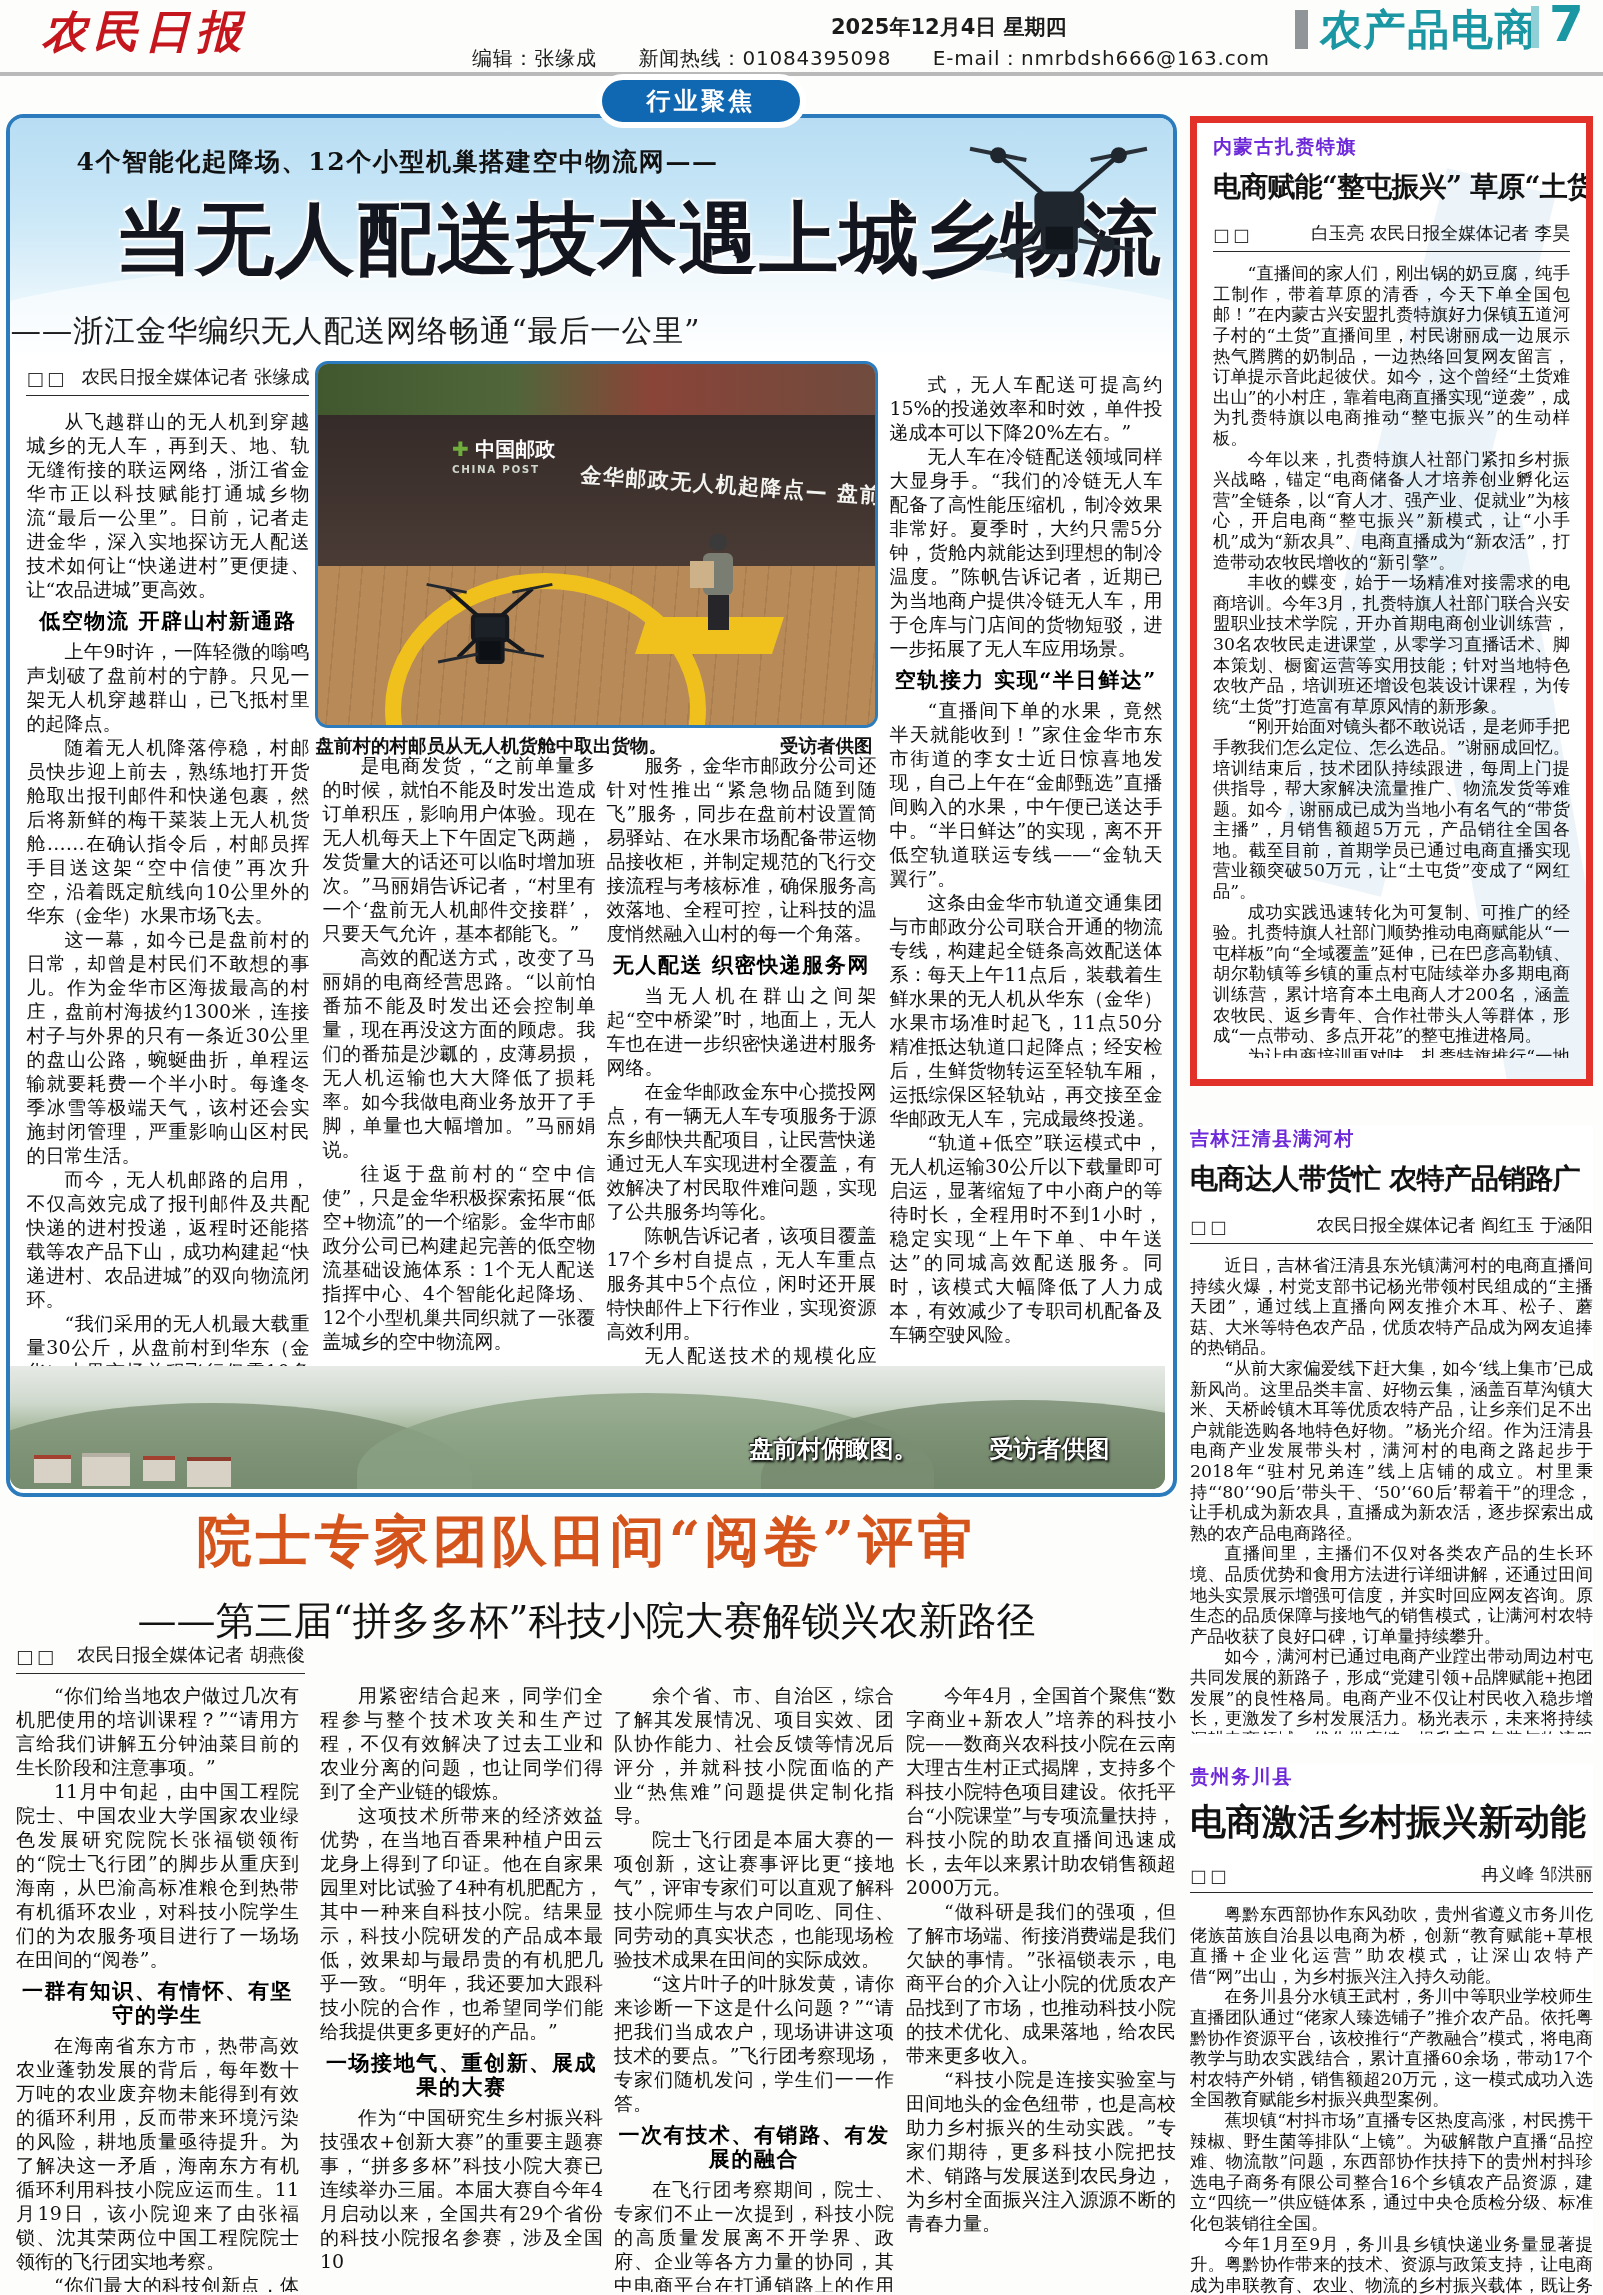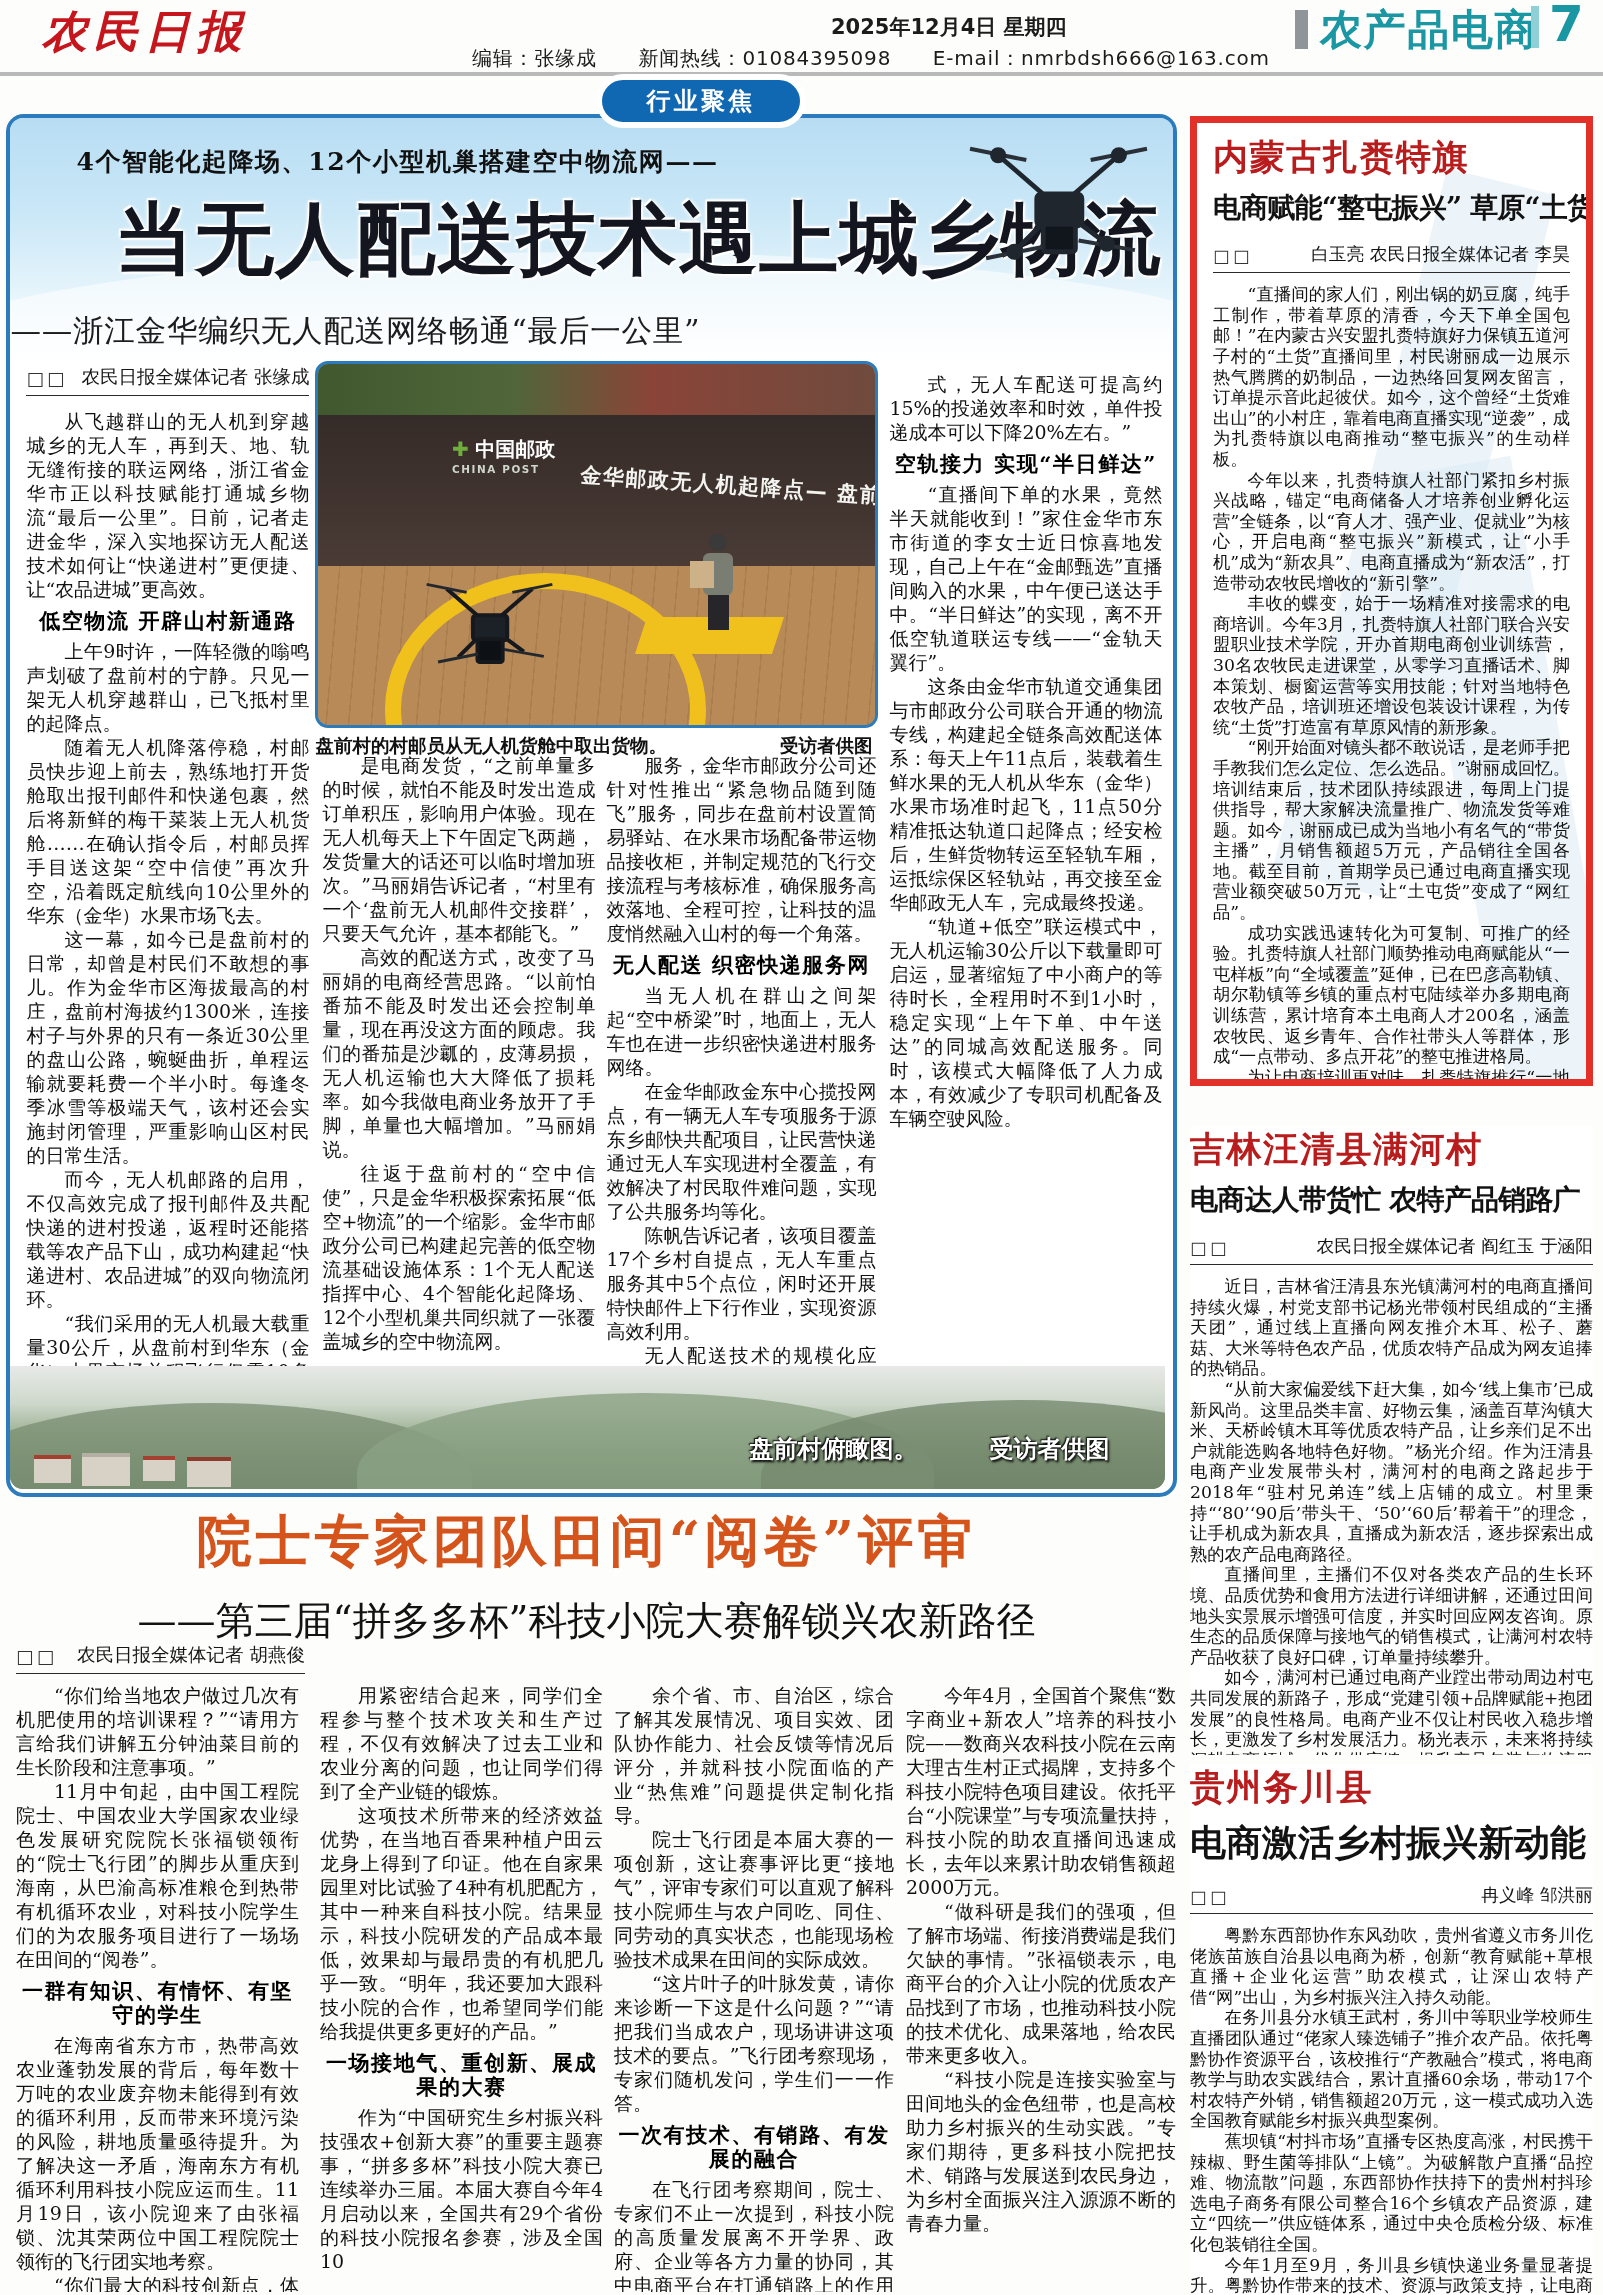--- a/index.html
+++ b/index.html
@@ -88,22 +88,22 @@
   .exp-subhead{left:0;top:1594px;width:1173px;text-align:center;font-size:39px;color:#121212;}
   .byline-exp{left:16px;top:1642px;width:289px;}
   .ecol{top:1683px;height:609px;}
   .ecol1{left:16px;width:283px;}
   .ecol2{left:320px;width:283px;}
   .ecol3{left:614px;width:280px;}
   .ecol4{left:906px;width:270px;}
 
   
   .rail-art{left:1190px;width:403px;background:#fff;}
-  .rail-kicker{font-family:"DejaVu Sans","Liberation Sans",sans-serif;font-size:35px;font-weight:bold;
-               color:#b91c1c;letter-spacing:1.6px;}
+  .rail-kicker{font-family:"DejaVu Sans","Liberation Sans",sans-serif;font-size:19px;font-weight:bold;
+               color:#6d28d9;letter-spacing:1.6px;}
   .rail-headline{font-size:28px;font-weight:bold;color:#121212;white-space:nowrap;letter-spacing:-0.8px;margin-top:8px;}
   .rail-byline{display:flex;justify-content:space-between;align-items:flex-end;border-bottom:1.6px solid #2a2a2a;
                padding-bottom:6.4px;font-size:17.7px;margin-top:14.5px;}
   .rail-body{font-size:17.3px;line-height:20.6px;text-align:justify;overflow:hidden;margin-top:11.2px;color:#111;}
   .rail-body p{margin:0;text-indent:2em;}
   .redbox{top:116px;height:970px;border:7.2px solid #e23128;padding:11.2px 16px;box-sizing:border-box;overflow:hidden;}
   .wm{position:absolute;width:112px;height:723px;background:#dcebf4;opacity:.55;transform:rotate(14deg);}
   .jilin{top:1126px;height:617px;}
   .guizhou{top:1764px;height:532px;}
   .gz-headline{font-size:36px;letter-spacing:0;}
@@ -218,20 +218,21 @@
     <div class="abs ncol col3">
         <p>服务，金华市邮政分公司还针对性推出“紧急物品随到随飞”服务，同步在盘前村设置简易驿站、在水果市场配备带运物品接收柜，并制定规范的飞行交接流程与考核标准，确保服务高效落地、全程可控，让科技的温度悄然融入山村的每一个角落。</p>
         <h3>无人配送 织密快递服务网</h3>
         <p>当无人机在群山之间架起“空中桥梁”时，地面上，无人车也在进一步织密快递进村服务网络。</p>
         <p>在金华邮政金东中心揽投网点，有一辆无人车专项服务于源东乡邮快共配项目，让民营快递通过无人车实现进村全覆盖，有效解决了村民取件难问题，实现了公共服务均等化。</p>
         <p>陈帆告诉记者，该项目覆盖17个乡村自提点，无人车重点服务其中5个点位，闲时还开展特快邮件上下行作业，实现资源高效利用。</p>
         <p>无人配送技术的规模化应用，带来了效率与成本的双向优化。运营管理部相关负责人算了一笔降本增效账：“对比传统投递方</p>
       </div>
     <div class="abs ncol col4">
         <p>式，无人车配送可提高约15%的投递效率和时效，单件投递成本可以下降20%左右。”</p>
+        <p>无人车在冷链配送领域同样大显身手。“我们的冷链无人车配备了高性能压缩机，制冷效果非常好。夏季时，大约只需5分钟，货舱内就能达到理想的制冷温度。”陈帆告诉记者，近期已为当地商户提供冷链无人车，用于仓库与门店间的货物短驳，进一步拓展了无人车应用场景。</p>
         <h3>空轨接力 实现“半日鲜达”</h3>
         <p>“直播间下单的水果，竟然半天就能收到！”家住金华市东市街道的李女士近日惊喜地发现，自己上午在“金邮甄选”直播间购入的水果，中午便已送达手中。“半日鲜达”的实现，离不开低空轨道联运专线——“金轨天翼行”。</p>
         <p>这条由金华市轨道交通集团与市邮政分公司联合开通的物流专线，构建起全链条高效配送体系：每天上午11点后，装载着生鲜水果的无人机从华东（金华）水果市场准时起飞，11点50分精准抵达轨道口起降点；经安检后，生鲜货物转运至轻轨车厢，运抵综保区轻轨站，再交接至金华邮政无人车，完成最终投递。</p>
         <p>“轨道+低空”联运模式中，无人机运输30公斤以下载量即可启运，显著缩短了中小商户的等待时长，全程用时不到1小时，稳定实现“上午下单、中午送达”的同城高效配送服务。同时，该模式大幅降低了人力成本，有效减少了专职司机配备及车辆空驶风险。</p>
       </div>
 
     <div class="abs photo2">
       <div class="hill" style="left:-5%;top:30%;width:45%;height:120%;background:#7d9176;"></div>
       <div class="hill" style="left:30%;top:22%;width:50%;height:130%;background:#8ba183;"></div>
       <div class="hill" style="left:65%;top:28%;width:45%;height:125%;background:#75896e;"></div>

